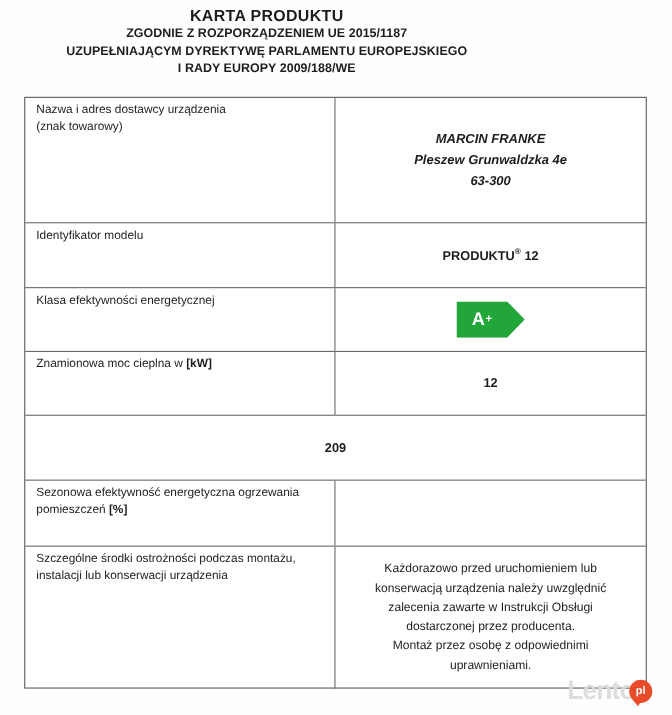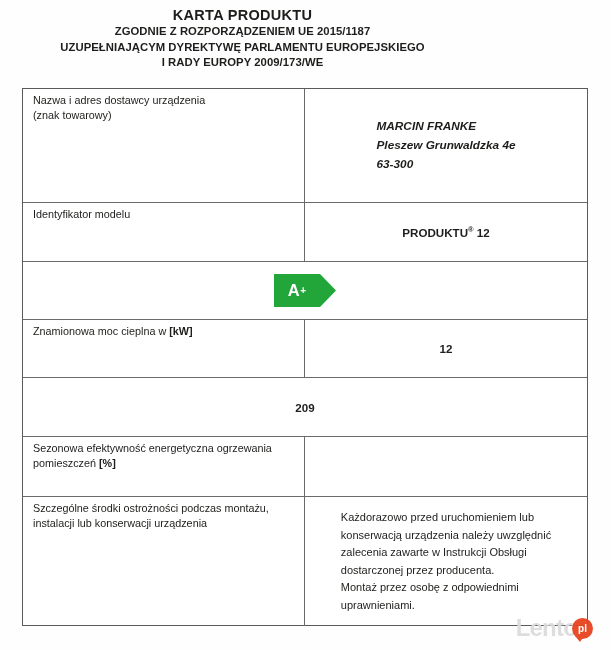--- a/index.html
+++ b/index.html
@@ -82,21 +82,21 @@
     line-height: 15px;
     color: #1d1d1b;
     text-align: left;
   }
 
   .value-text {
     font-size: 11.6px;
     font-weight: bold;
     line-height: 17px;
     color: #1d1d1b;
-    text-align: left;
+    text-align: center;
   }
   .value-text.italic {
     font-style: italic;
     font-size: 11.8px;
     line-height: 19px;
   }
   .value-text.para {
     font-weight: normal;
     font-size: 11px;
     line-height: 17.5px;
@@ -211,21 +211,21 @@
 </style>
 </head>
 <body>
 
 <div id="page">
 
   <div class="header">
     <div class="line1">KARTA PRODUKTU</div>
     <div class="line2">ZGODNIE Z ROZPORZĄDZENIEM UE 2015/1187</div>
     <div class="line3">UZUPEŁNIAJĄCYM DYREKTYWĘ PARLAMENTU EUROPEJSKIEGO</div>
-    <div class="line4">I RADY EUROPY 2009/173/WE</div>
+    <div class="line4">I RADY EUROPY 2009/188/WE</div>
   </div>
 
   <div class="table">
 
     <div class="row r1">
       <div class="cell-label">
         <div class="label-text">Nazwa i adres dostawcy urządzenia<br>(znak towarowy)</div>
       </div>
       <div class="cell-value">
         <div class="value-text italic">MARCIN FRANKE<br>Pleszew Grunwaldzka 4e<br>63-300</div>
@@ -235,20 +235,23 @@
     <div class="row r2">
       <div class="cell-label">
         <div class="label-text">Identyfikator modelu</div>
       </div>
       <div class="cell-value">
         <div class="value-text"><span>PRODUKTU</span><span class="sup">®</span><span> 12</span></div>
       </div>
     </div>
 
     <div class="row r3">
+      <div class="cell-label">
+        <div class="label-text">Klasa efektywności energetycznej</div>
+      </div>
       <div class="cell-value">
         <div class="badge-wrap">
           <svg class="badge-body" viewBox="0 0 62 33" preserveAspectRatio="none">
             <polygon points="0,0 46,0 62,16.5 46,33 0,33" fill="#22A63A"></polygon>
           </svg>
           <div class="badge-label">
               <span>A</span>
               <span class="plus">+</span>
             </div>
         </div>

